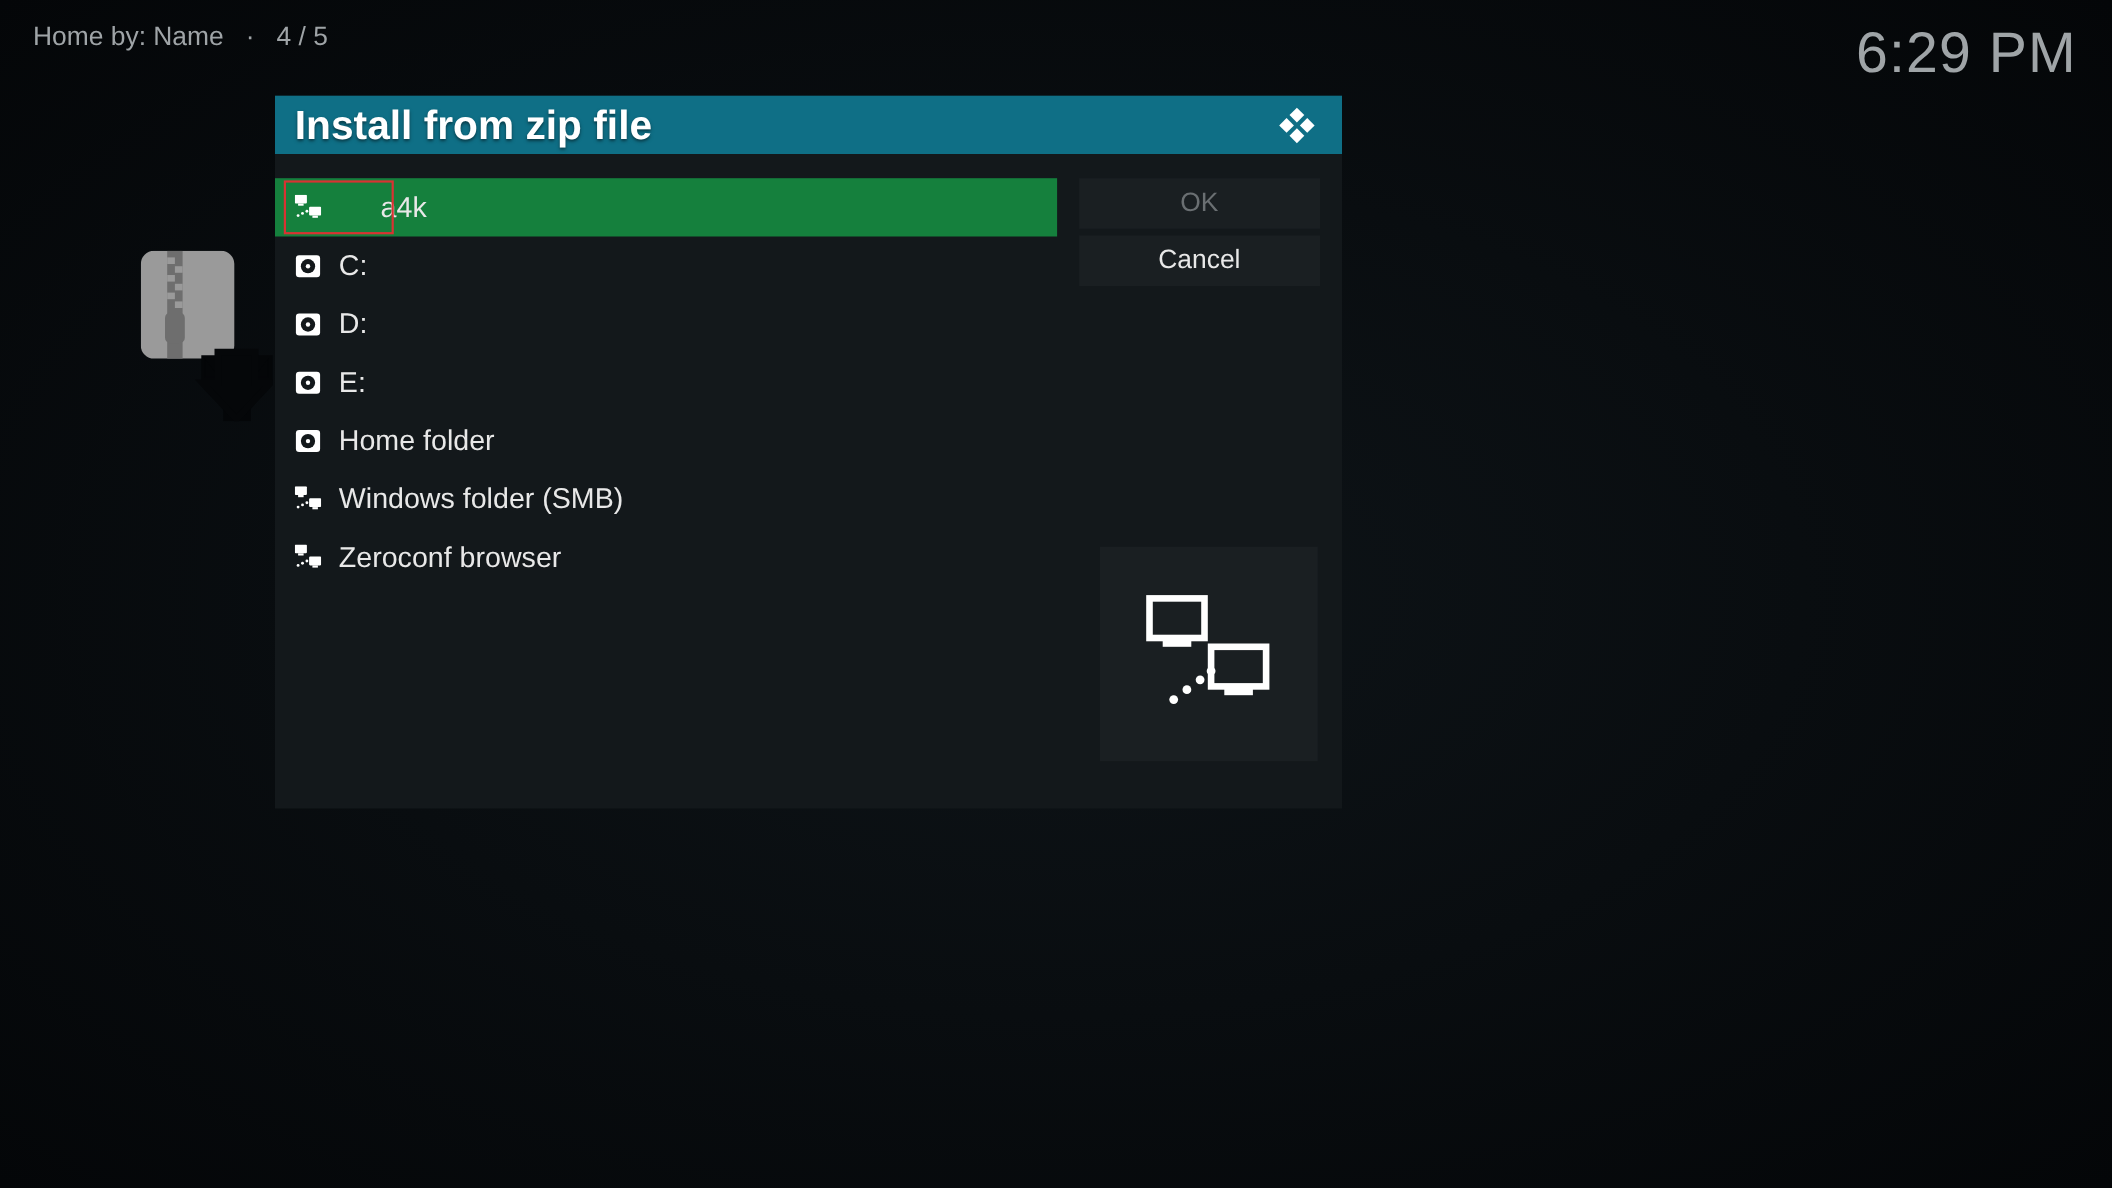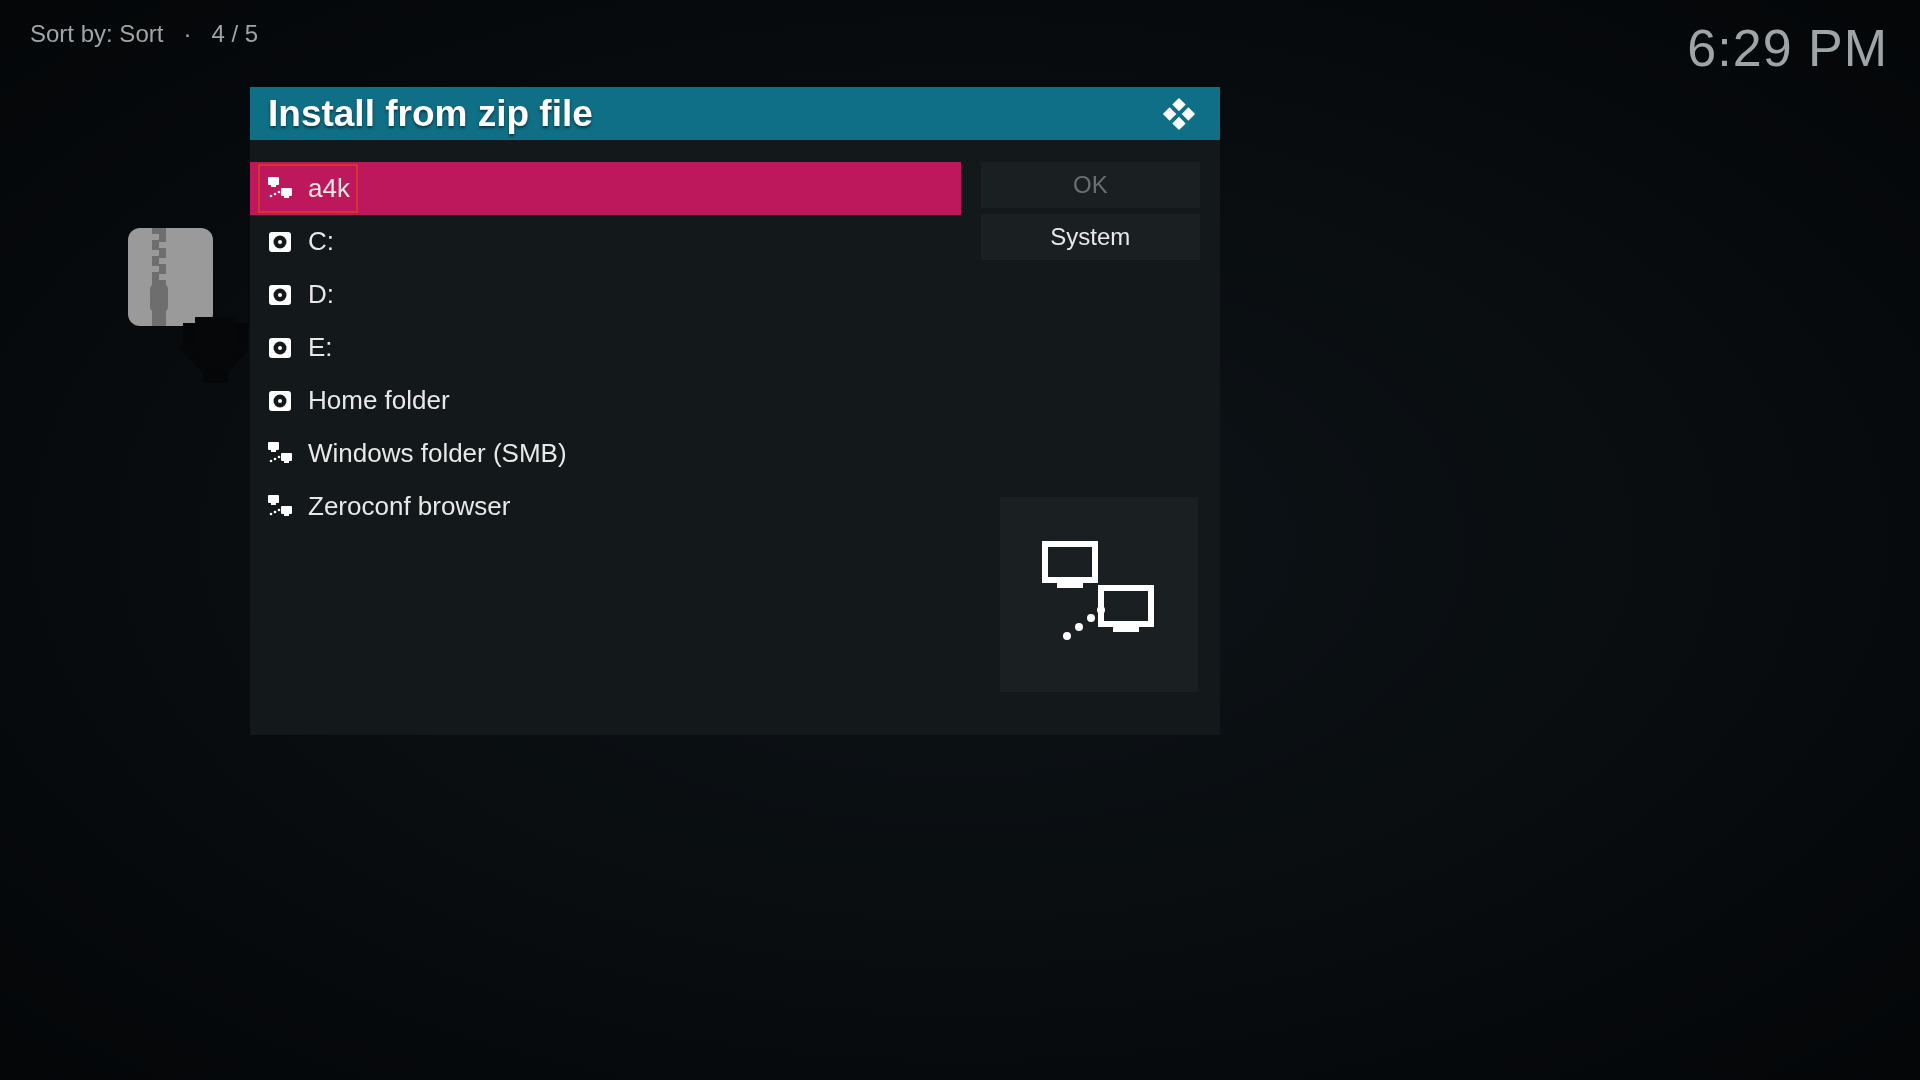--- a/index.html
+++ b/index.html
@@ -86,22 +86,23 @@
   .file-row {
     height: 53px;
     display: flex;
     align-items: center;
     padding-left: 18px;
     font-size: 26px;
     color: #e8e8e8;
     cursor: pointer;
   }
   .file-row.selected {
-    background: #be185d;
+    background: #15803d;
     position: relative;
+    gap: 38px;
   }
   .red-highlight {
     position: absolute;
     left: 8px;
     top: 2px;
     width: 100px;
     height: 49px;
     border: 2px solid #d93232;
     pointer-events: none;
   }
@@ -153,21 +154,21 @@
     font-size: 22px;
     color: #888e91;
   }
   .footer-right .accent { color: #37b5d4; }
 </style>
 </head>
 <body>
 
 <div class="header">
   <div class="sort-info">
-    <span>Sort by: Sort</span>
+    <span>Home by: Name</span>
     <span>&nbsp;&nbsp;·&nbsp;&nbsp;</span>
     <span>4 / 5</span>
   </div>
 </div>
 
 <div class="clock">6:29 PM</div>
 
 <div class="zip-icon">
   <svg viewBox="0 0 120 155">
     <rect x="0" y="0" width="85" height="98" rx="12" fill="#9a9a9a"></rect>
@@ -289,21 +290,21 @@
               <circle cx="7" cy="17" r="1.3" fill="#fff"></circle>
               <circle cx="11" cy="15" r="1.3" fill="#fff"></circle>
             </svg>
         </span>
         <span>Zeroconf browser</span>
       </li>
     </ul>
 
     <div class="right-pane">
       <div class="btn disabled">OK</div>
-      <div class="btn enabled">System</div>
+      <div class="btn enabled">Cancel</div>
     </div>
   </div>
 
   <div class="preview-box">
     <svg width="120" height="110" viewBox="0 0 120 110">
       <rect x="6" y="4" width="50" height="36" fill="none" stroke="#fff" stroke-width="6"></rect>
       <rect x="18" y="40" width="26" height="8" fill="#fff"></rect>
       <rect x="62" y="48" width="50" height="36" fill="none" stroke="#fff" stroke-width="6"></rect>
       <rect x="74" y="84" width="26" height="8" fill="#fff"></rect>
       <circle cx="28" cy="96" r="4" fill="#fff"></circle>

